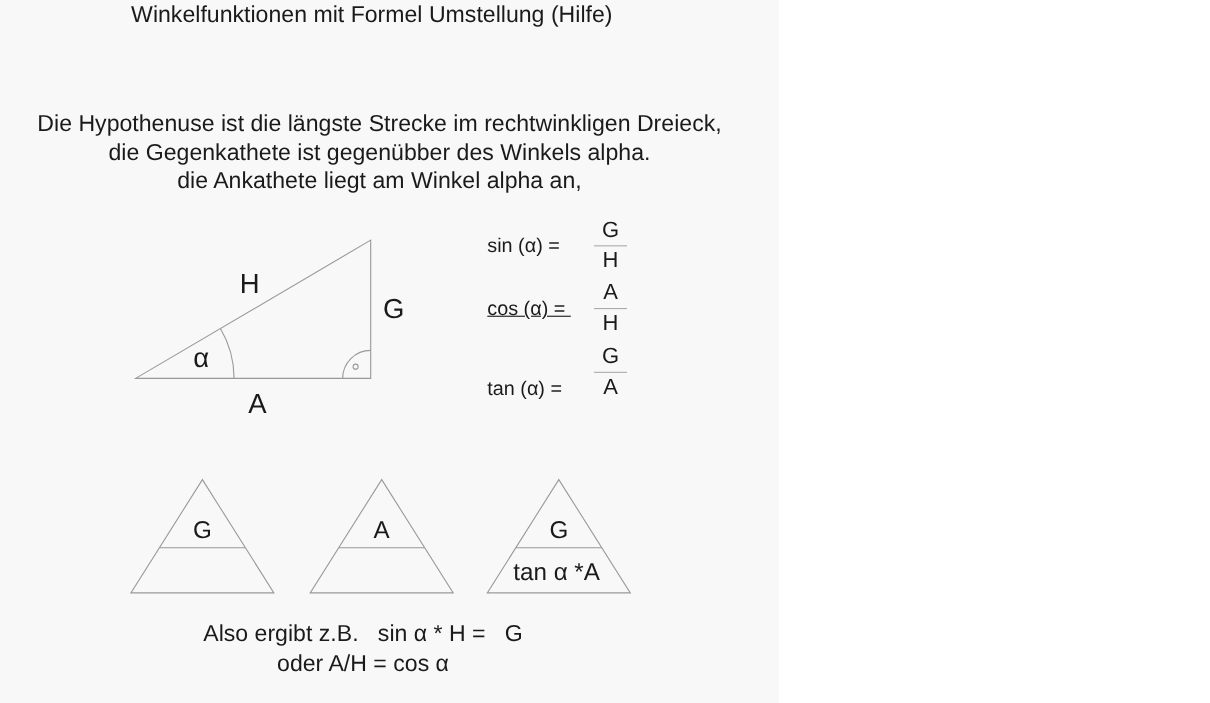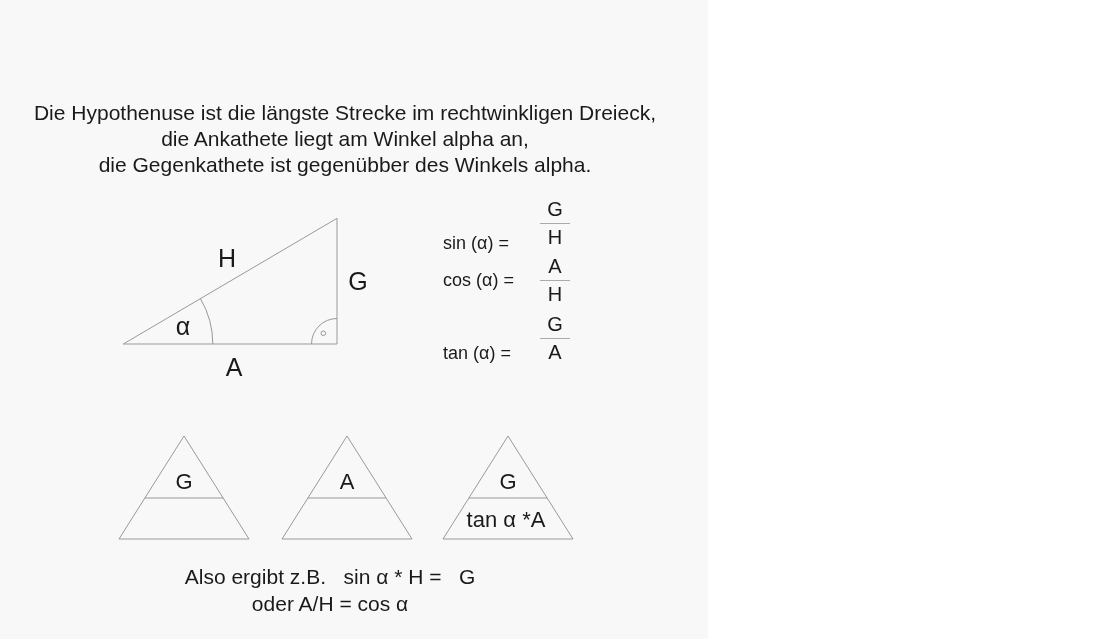--- a/index.html
+++ b/index.html
@@ -60,47 +60,48 @@
   }
   .conclusion-block div { white-space: pre; }
   svg { display: block; }
 </style>
 </head>
 <body>
 
 <div class="canvas">
 
   <div class="abs ctr title-block">
+    <div>Winkelfunktionen mit Formel Umstellung (Hilfe)</div>
   </div>
 
   <div class="abs ctr intro-block">
     <div>Die Hypothenuse ist die längste Strecke im rechtwinkligen Dreieck,</div>
+    <div>die Gegenkathete ist gegenübber des Winkels alpha.</div>
     <div>die Ankathete liegt am Winkel alpha an,</div>
-    <div>die Gegenkathete ist gegenübber des Winkels alpha.</div>
   </div>
 
   <svg class="abs" style="left:100px; top:200px;" width="260" height="160" viewBox="0 0 260 160">
     <polygon points="23.3,144 237,18.3 237,144" fill="none" stroke="#999999" stroke-width="1"></polygon>
     <path d="M 112.8 144 A 89.5 89.5 0 0 0 100.4 98.6" fill="none" stroke="#999999" stroke-width="1"></path>
     <path d="M 211.5 144 A 25.5 25.5 0 0 1 237 118.5" fill="none" stroke="#999999" stroke-width="1"></path>
     <circle cx="223.3" cy="133.3" r="2.3" fill="none" stroke="#999999" stroke-width="1"></circle>
   </svg>
   <div class="abs tri-label" style="left:187px; top:244px;">H</div>
   <div class="abs tri-label" style="left:318px; top:267px;">G</div>
   <div class="abs tri-label" style="left:143px; top:312px;">α</div>
   <div class="abs tri-label" style="left:194px; top:353px;">A</div>
 
-  <div class="abs f-lhs" style="top:210px;margin-top:20px;">sin (α) = </div>
+  <div class="abs f-lhs" style="top:210px;">sin (α) = </div>
   <div class="abs fraction" style="top:196px;">
     <span class="num">G</span>
     <span class="bar"></span>
     <span class="den">H</span>
   </div>
 
-  <div class="abs f-lhs" style="top:267px;">cos (α) = </div>
+  <div class="abs f-lhs" style="top:267px;text-decoration:underline;">cos (α) = </div>
   <div class="abs fraction" style="top:253px;">
     <span class="num">A</span>
     <span class="bar"></span>
     <span class="den">H</span>
   </div>
 
   <div class="abs f-lhs" style="top:340px;">tan (α) = </div>
   <div class="abs fraction" style="top:311px;">
     <span class="num">G</span>
     <span class="bar"></span>

